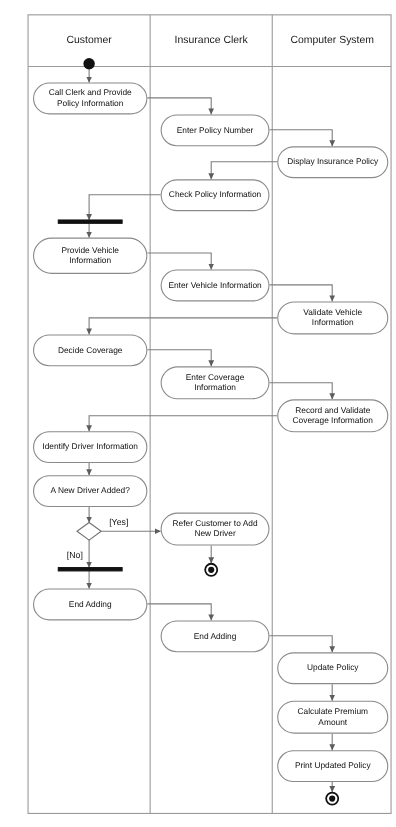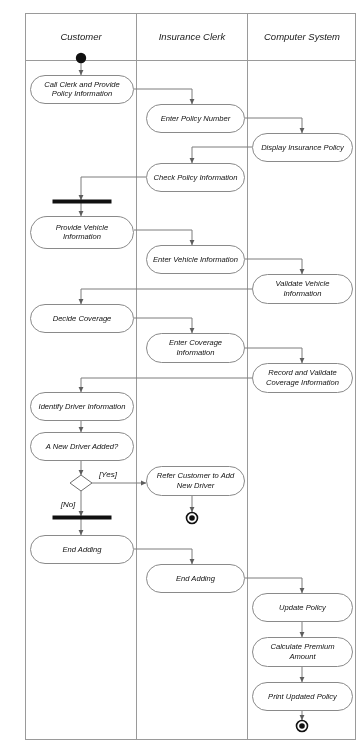--- a/index.html
+++ b/index.html
@@ -9,21 +9,20 @@
     width: 360px;
     height: 752px;
     overflow: hidden;
     font-family: "Liberation Sans", sans-serif;
   }
   #diagram-root {
     position: relative;
     width: 360px;
     height: 752px;
     background: #ffffff;
-    font-style: italic;
   }
   svg#activity-diagram {
     display: block;
     width: 360px;
     height: 752px;
   }
   .lane-border {
     fill: none;
     stroke: #9a9a9a;
     stroke-width: 1;

